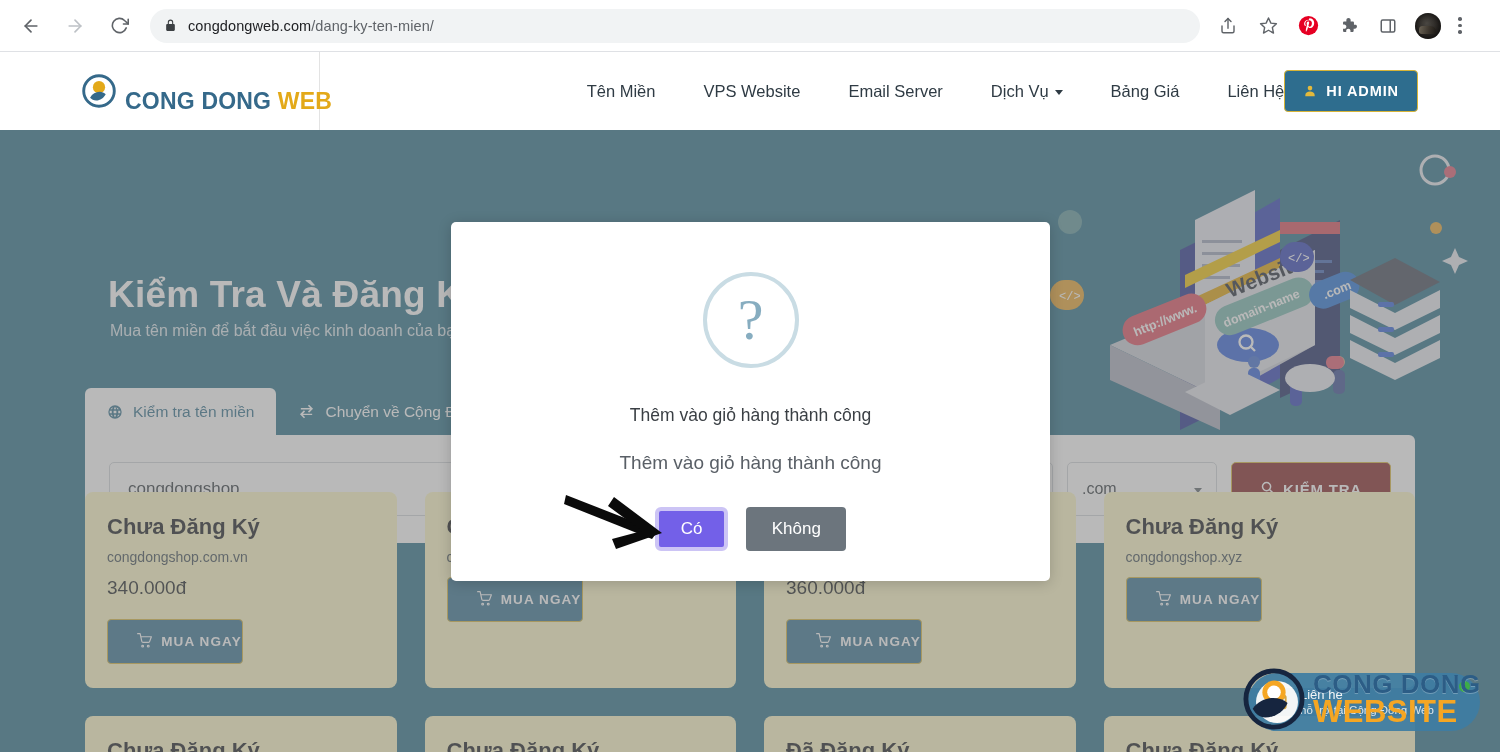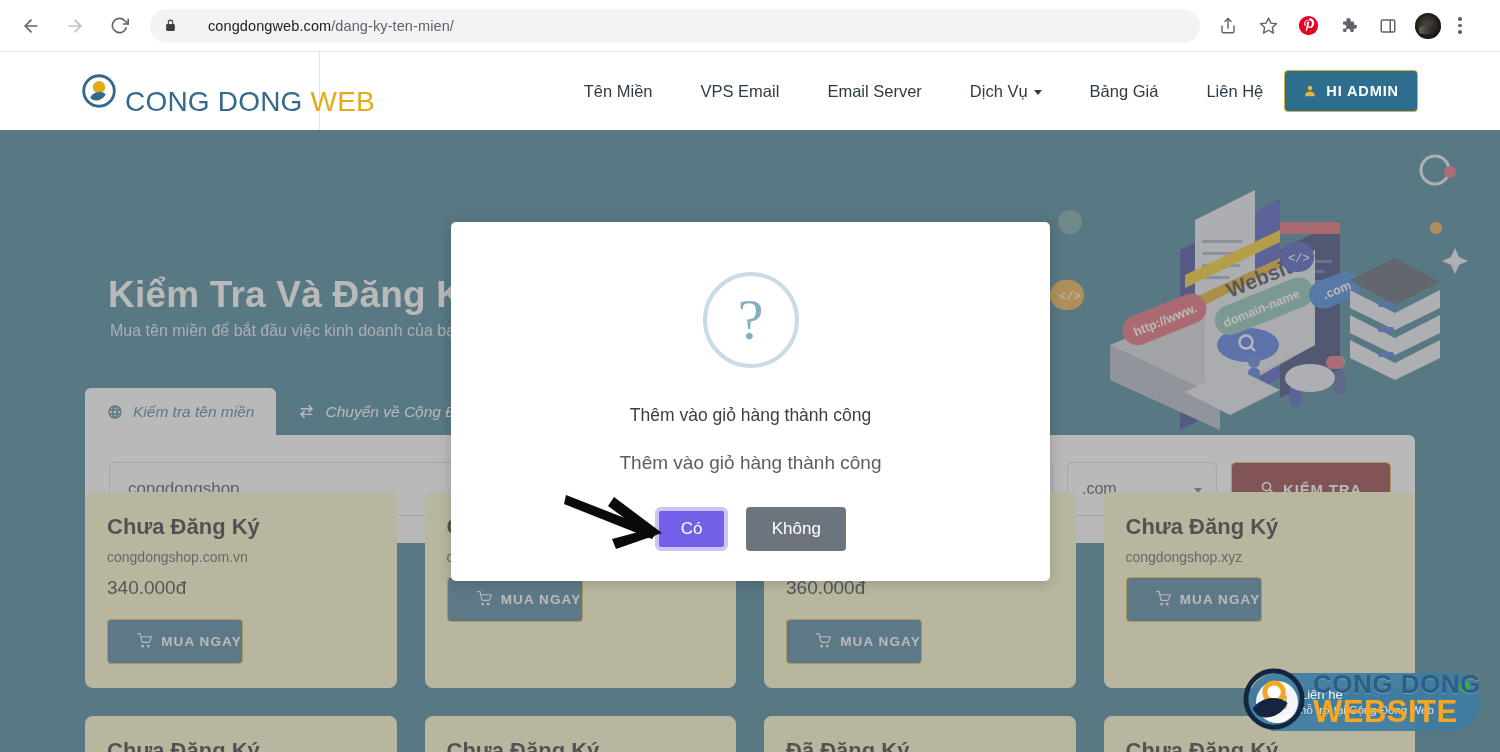--- a/index.html
+++ b/index.html
@@ -25,21 +25,20 @@
   }
   .nav-btn.first { margin-left: 14px; }
   .nav-btn.disabled { color: #bdc1c6; }
   .nav-btn svg { display: block; }
 
   .omnibox {
     flex: 0 0 auto; width: 1050px; height: 34px; margin-left: 14px;
     background: #f1f3f4; border-radius: 17px;
     display: flex; align-items: center; padding: 0 14px;
     cursor: text;
-    gap: 20px;
   }
   .lock-icon { margin-right: 11px; display: flex; color: #3c4043; }
   .omnibox-text { font-size: 14.5px; color: #5f6368; white-space: nowrap; letter-spacing: .1px; }
   .omnibox-text b { color: #202124; font-weight: 400; }
 
   .tool-icons { display: flex; align-items: center; margin-left: 8px; }
   .tool-ic {
     width: 30px; height: 30px; margin: 0 5px;
     display: flex; align-items: center; justify-content: center;
     color: #5f6368; cursor: pointer;
@@ -63,35 +62,35 @@
 
   
   .site-header {
     position: absolute; left: 0; top: 52px; width: 1500px; height: 78px;
     background: #ffffff;
     display: flex; align-items: center;
   }
   .logo-wrap { width: 320px; height: 78px; display: flex; align-items: center;
     padding-left: 82px; border-right: 1px solid #e3e3e3; }
   .logo-mark { width: 34px; height: 34px; flex: 0 0 auto; margin-right: 9px; }
-  .logo-text { font-size: 28px; font-weight: 400; letter-spacing: .2px; white-space: nowrap; margin-top: 21px; }
+  .logo-text { font-size: 23px; font-weight: 700; letter-spacing: .2px; white-space: nowrap; margin-top: 21px; }
   .logo-cd { color: #35698a; }
   .logo-web { color: #e3a919; }
 
   .nav { flex: 1; display: flex; align-items: center; justify-content: flex-end; gap: 48px; }
   .nav-item { font-size: 16.5px; color: #2f3b44; cursor: pointer; white-space: nowrap;
     display: flex; align-items: center; gap: 6px; }
   .caret { width: 0; height: 0; border-left: 4.5px solid transparent;
     border-right: 4.5px solid transparent; border-top: 5.5px solid #2f3b44; margin-top: 3px; }
 
   .admin-btn {
     margin-right: 82px; height: 42px; padding: 0 18px;
     background: #2e6d8e; border: 1.5px solid #d7b437; border-radius: 4px;
     display: flex; align-items: center; gap: 9px; cursor: pointer;
-    color: #ffffff; font-size: 14.5px; font-weight: 700; letter-spacing: .9px; margin-left: 21px;
+    color: #ffffff; font-size: 14.5px; font-weight: 700; letter-spacing: .9px;
   }
   .user-ic { color: #e3b93c; display:flex; }
 
   
   .page-body {
     position: absolute; left: 0; top: 130px; width: 1500px; height: 622px;
     background: #226b85; overflow: hidden;
   }
   .hero-illustration {
     position: absolute; right: 0; top: 0; width: 520px; height: 300px;
@@ -103,21 +102,21 @@
   }
   .hero-sub {
     position: absolute; left: 110px; top: 192px;
     font-size: 16px; color: #dbe7ec;
   }
 
   
   .search-panel {
     position: absolute; left: 85px; top: 258px; width: 1330px; height: 155px;
   }
-  .tabs { display: flex; align-items: flex-start; height: 47px; font-style: italic; }
+  .tabs { display: flex; align-items: flex-start; height: 47px; }
   .tab {
     height: 47px; padding: 0 22px; display: flex; align-items: center; gap: 10px;
     font-size: 15.5px; cursor: pointer; border-radius: 6px 6px 0 0;
   }
   .tab.active { background: #ffffff; color: #2b6b88; }
   .tab.inactive { color: #ffffff; }
   .tab svg { display: block; }
   .search-body {
     background: #ffffff; height: 108px; border-radius: 0 6px 6px 6px;
     display: flex; align-items: center; padding: 0 24px; gap: 14px;
@@ -300,21 +299,21 @@
         <path d="M9.5 28c2.5-4.6 7-7 11-7 3.2 0 5.6 1.1 7.4 2.8-2.3 4.5-6.6 7.4-11.2 7.4-3 0-5.4-1.3-7.2-3.2z" fill="#35698a"></path>
       </svg>
       <div class="logo-text"><span class="logo-cd">CONG DONG</span> <span class="logo-web">WEB</span></div>
     </div>
 
     <div class="nav">
       <div class="nav-item">
           <span>Tên Miền</span>
         </div>
       <div class="nav-item">
-          <span>VPS Email</span>
+          <span>VPS Website</span>
         </div>
       <div class="nav-item">
           <span>Email Server</span>
         </div>
       <div class="nav-item">
           <span>Dịch Vụ</span>
           <span class="caret"></span>
         </div>
       <div class="nav-item">
           <span>Bảng Giá</span>

